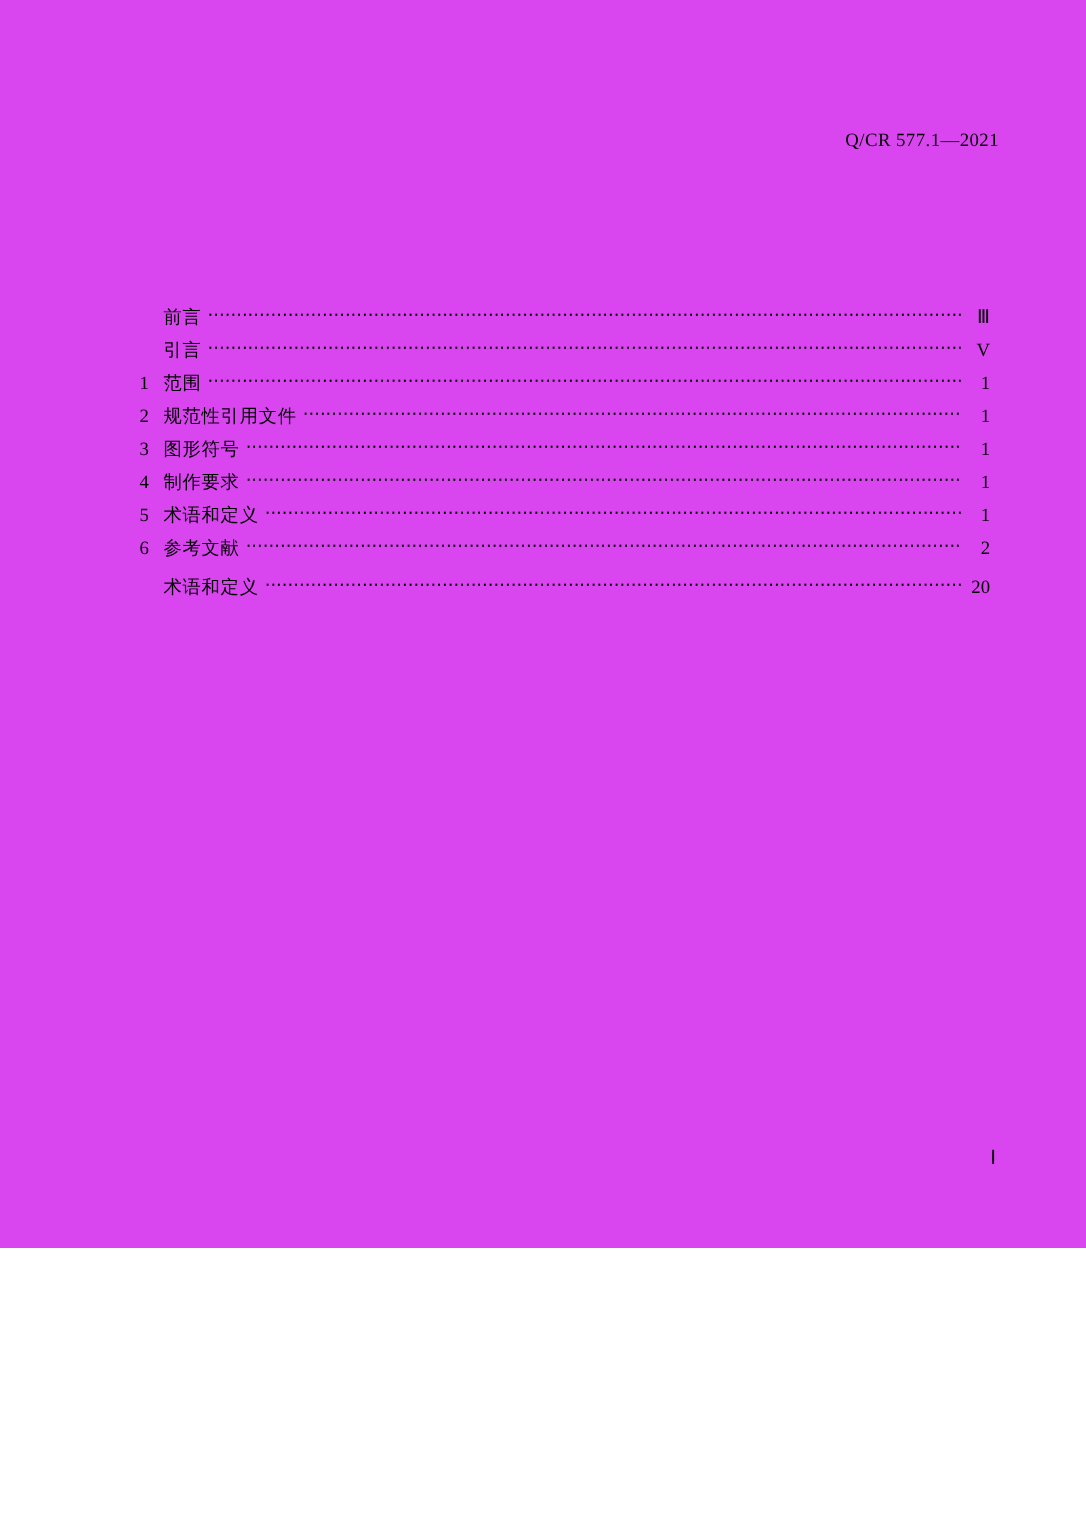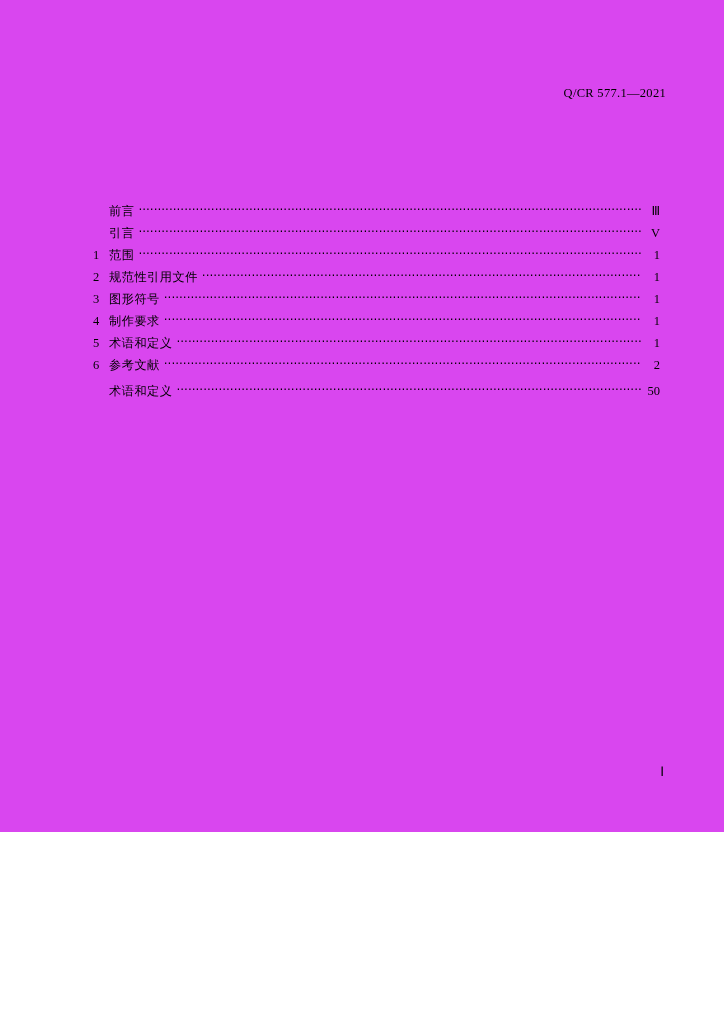--- a/index.html
+++ b/index.html
@@ -153,20 +153,20 @@
       <span class="toc-num">6</span>
       <span class="toc-label">参考文献</span>
       <span class="toc-dots">···························································································································································</span>
       <span class="toc-page">2</span>
     </div>
 
     <div class="toc-row gap-top">
       <span class="toc-num"></span>
       <span class="toc-label">术语和定义</span>
       <span class="toc-dots">···························································································································································</span>
-      <span class="toc-page">50</span>
+      <span class="toc-page">20</span>
     </div>
 
   </div>
 
   <div class="page-number">Ⅰ</div>
 
 </div>
 
 </body></html>

